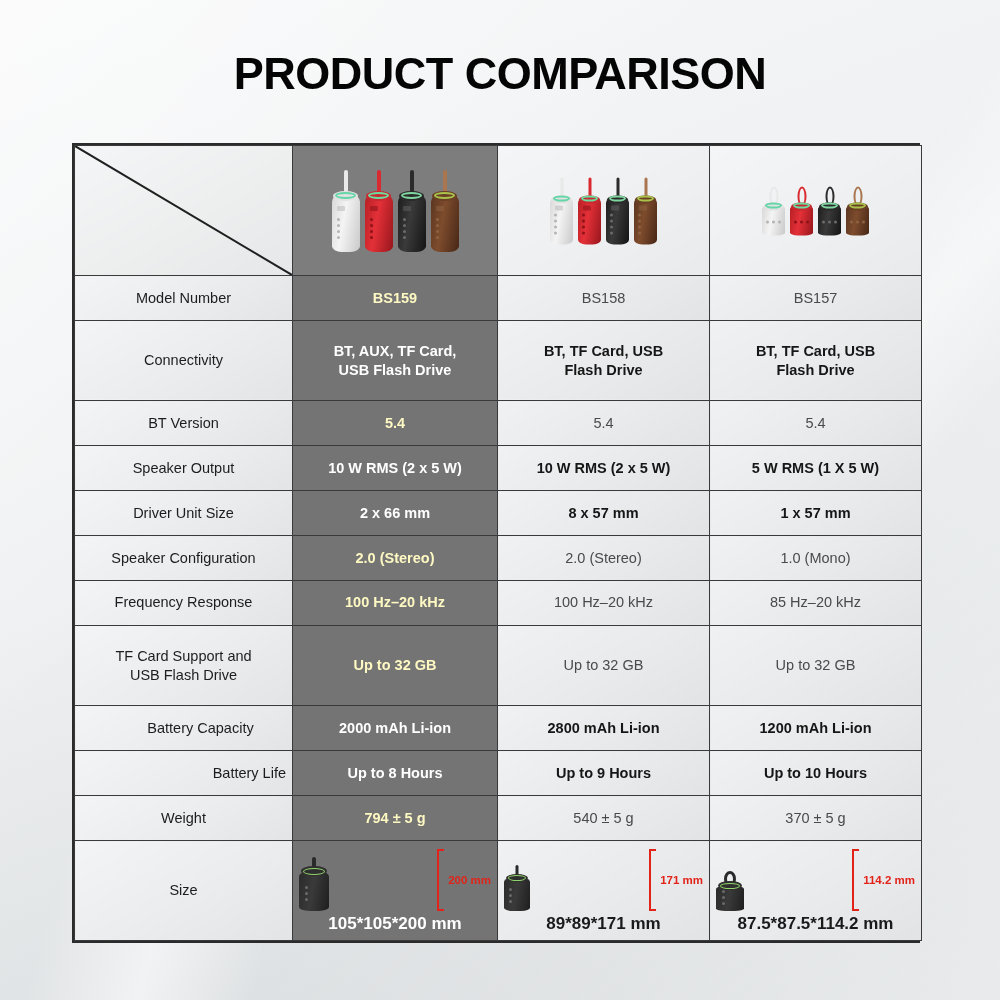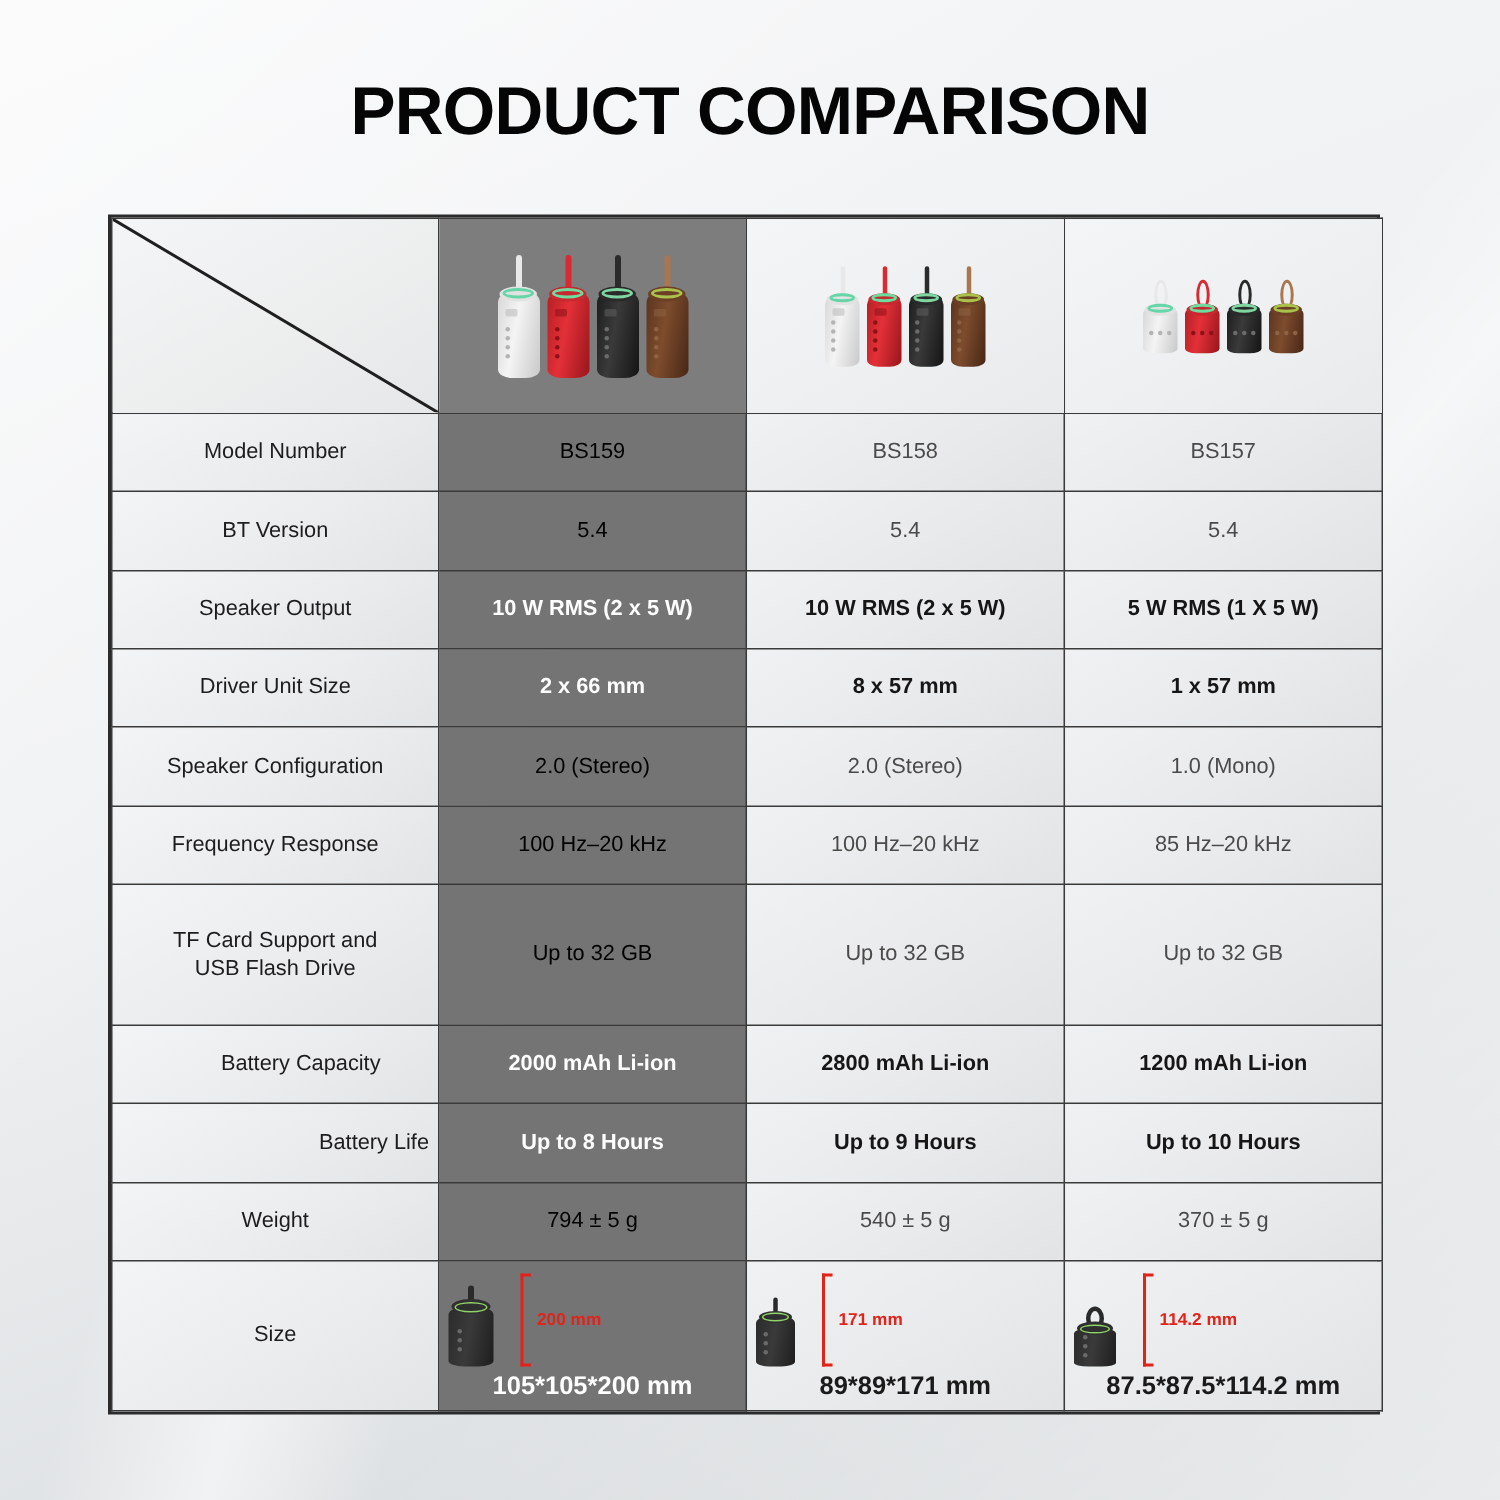--- a/index.html
+++ b/index.html
@@ -77,21 +77,21 @@
   }
   .val.strong { color: #161616; font-weight: 700; }
   
   .hl {
     background: #747474;
     color: #ffffff;
     font-size: 14.5px;
     line-height: 1.3;
   }
   .hl.strong { font-weight: 700; color: #ffffff; }
-  .hl.dim { color: #000000; }
+  .hl.dim { color: #fef9c3; font-weight: bold; }
   .val.dim { color: #4a4a4a; }
 
   
   .hdr-row td { height: 130px; padding: 0; }
   .hdr-blank {
     position: relative;
     background: linear-gradient(150deg,#f4f5f6 0%, #eceded 60%, #e6e7e9 100%);
     overflow: hidden;
   }
   .hdr-blank svg { position: absolute; inset: 0; width: 100%; height: 100%; }
@@ -141,21 +141,21 @@
   .spk .badge {
     position: absolute; left: 20%;
     width: 8px; height: 5px; border-radius: 1px; opacity: .55;
   }
 
   
   .size-row td { height: 100px; padding: 0; vertical-align: middle; }
   .size-fig {
     position: relative;
     height: 62px;
-    display: flex; align-items: flex-end; justify-content: flex-start;
+    display: flex; align-items: flex-end; justify-content: space-between;
     gap: 18px;
     margin-top: 4px;
   }
   .size-spk { position: relative; }
   .size-spk .sbody {
     position: absolute; bottom: 0; left: 0; right: 0;
     background: linear-gradient(100deg,#2b2b2b 0%, #3a3a3a 45%, #1e1e1e 100%);
     border-radius: 26% 26% 34% 34% / 12% 12% 10% 10%;
   }
   .size-spk .stop {
@@ -393,20 +393,29 @@
             </div>
           </td>
         </tr>
         <tr>
           <td class="lbl" style="white-space: pre-line;">Model Number</td>
           <td class="hl dim" style="white-space: pre-line;">BS159</td>
           <td class="val dim" style="white-space: pre-line;">BS158</td>
           <td class="val dim" style="white-space: pre-line;">BS157</td>
         </tr>
         <tr>
+          <td class="lbl" style="white-space: pre-line;">Connectivity</td>
+          <td class="hl strong" style="white-space: pre-line;">BT, AUX, TF Card,
+USB Flash Drive</td>
+          <td class="val strong" style="white-space: pre-line;">BT, TF Card, USB
+Flash Drive</td>
+          <td class="val strong" style="white-space: pre-line;">BT, TF Card, USB
+Flash Drive</td>
+        </tr>
+        <tr>
           <td class="lbl" style="white-space: pre-line;">BT Version</td>
           <td class="hl dim" style="white-space: pre-line;">5.4</td>
           <td class="val dim" style="white-space: pre-line;">5.4</td>
           <td class="val dim" style="white-space: pre-line;">5.4</td>
         </tr>
         <tr>
           <td class="lbl" style="white-space: pre-line;">Speaker Output</td>
           <td class="hl strong" style="white-space: pre-line;">10 W RMS (2 x 5 W)</td>
           <td class="val strong" style="white-space: pre-line;">10 W RMS (2 x 5 W)</td>
           <td class="val strong" style="white-space: pre-line;">5 W RMS (1 X 5 W)</td>

